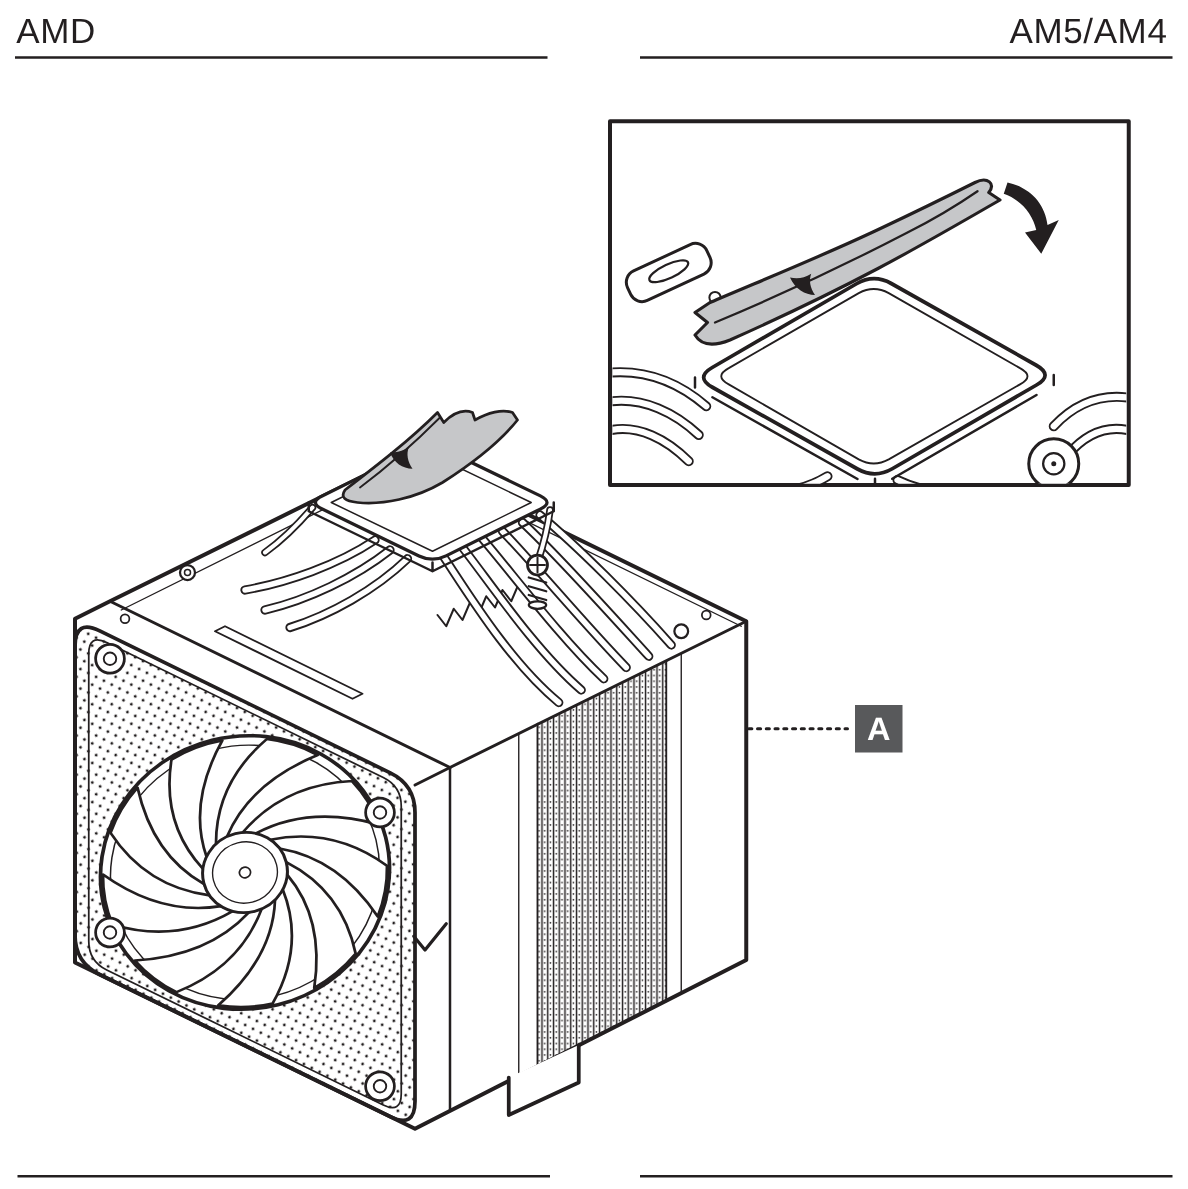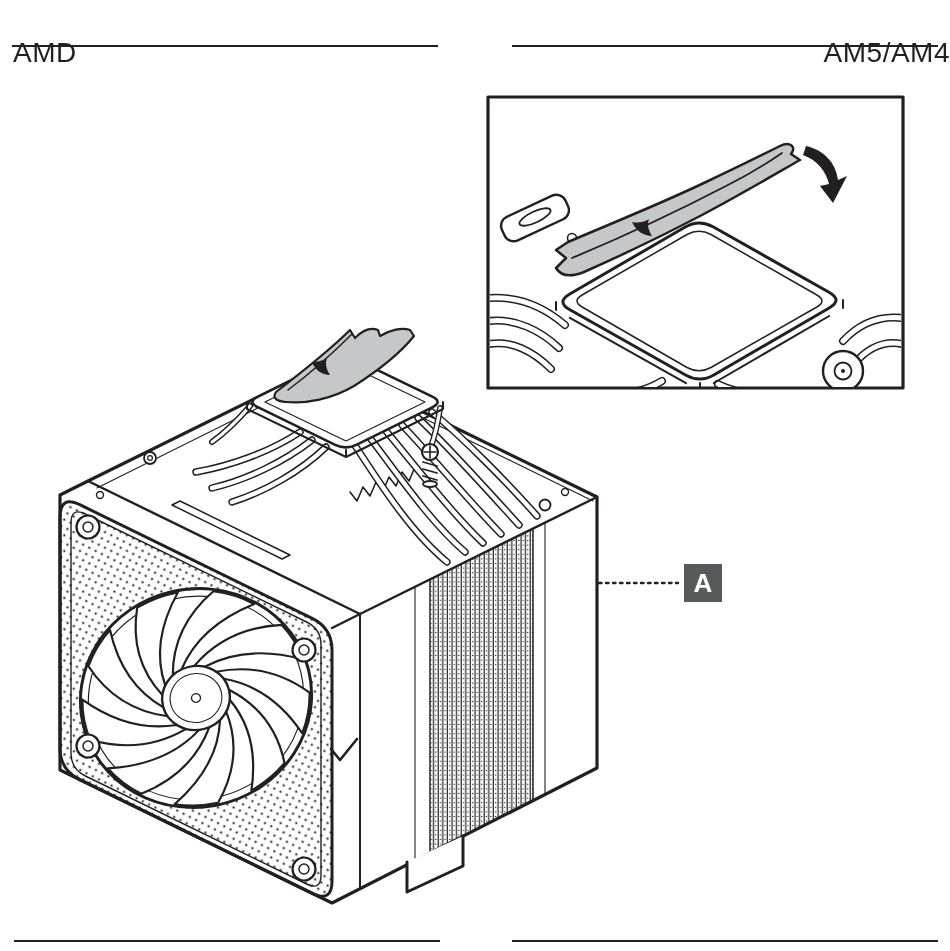--- a/index.html
+++ b/index.html
@@ -1,22 +1,22 @@
 <!DOCTYPE html>
 <html><head>
 <meta charset="utf-8">
 <style>
   html,body { margin:0; padding:0; background:#ffffff; }
   .page {
     position:relative; width:950px; height:951px; background:#ffffff;
     font-family:"Liberation Sans", sans-serif; color:#231f20; overflow:hidden;
   }
-  .hdr { position:absolute; top:11px; font-size:28px; letter-spacing:.5px; line-height:1;margin-top:28px; }
+  .hdr { position:absolute; top:11px; font-size:28px; letter-spacing:.5px; line-height:1; }
   .hdr-left  { left:13px; }
-  .hdr-right { right:0; }
+  .hdr-right { right:16px; }
   .rule { position:absolute; height:2.4px; background:#231f20; }
   .rule-top-left     { left:12px;  top:45px;  width:426px; }
   .rule-top-right    { left:512px; top:45px;  width:426px; }
   .rule-bottom-left  { left:14px;  top:940px; width:426px; }
   .rule-bottom-right { left:512px; top:940px; width:426px; }
   .callout {
     position:absolute; left:684px; top:564px; width:38px; height:38px;
     background:#58595b; color:#ffffff; font-weight:bold; font-size:26px;
     display:flex; align-items:center; justify-content:center; user-select:none;
   }

